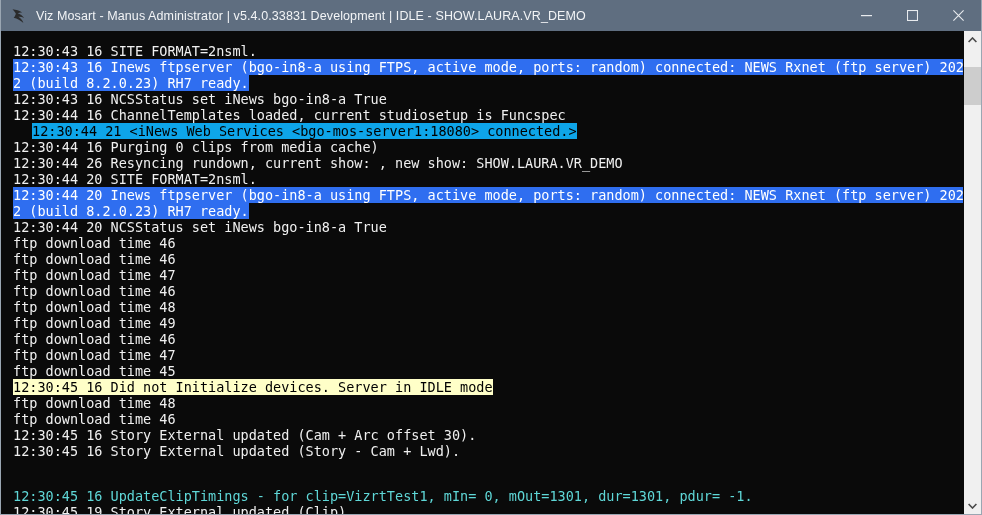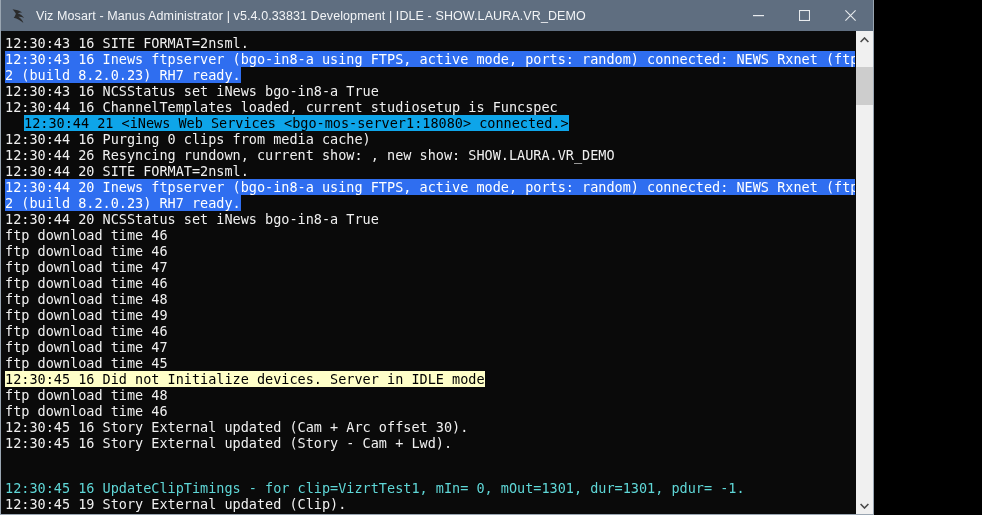--- a/index.html
+++ b/index.html
@@ -10,21 +10,21 @@
   }
   body {
     width: 982px;
     height: 515px;
     overflow: hidden;
     font-family: "DejaVu Sans Mono", "Liberation Mono", monospace;
   }
 
   #app-window {
     position: relative;
-    width: 874px;
+    width: 982px;
     height: 515px;
     box-sizing: border-box;
     background: #0a0a0a;
     border: 1px solid #9aa6b2;
     border-top: none;
     overflow: hidden;
   }
 
   
   #title-bar {
@@ -75,21 +75,21 @@
     right: 0;
     bottom: 0;
     display: flex;
     background: #0a0a0a;
   }
   #console {
     flex: 1 1 auto;
     position: relative;
     background: #0a0a0a;
     overflow: hidden;
-    padding: 4px;
+    padding: 12px;
   }
   .log-line {
     font-family: "DejaVu Sans Mono", "Liberation Mono", monospace;
     font-size: 13.5px;
     line-height: 16px;
     height: 16px;
     white-space: pre;
     color: #f0f0f0;
     padding: 0;
     margin: 0;

